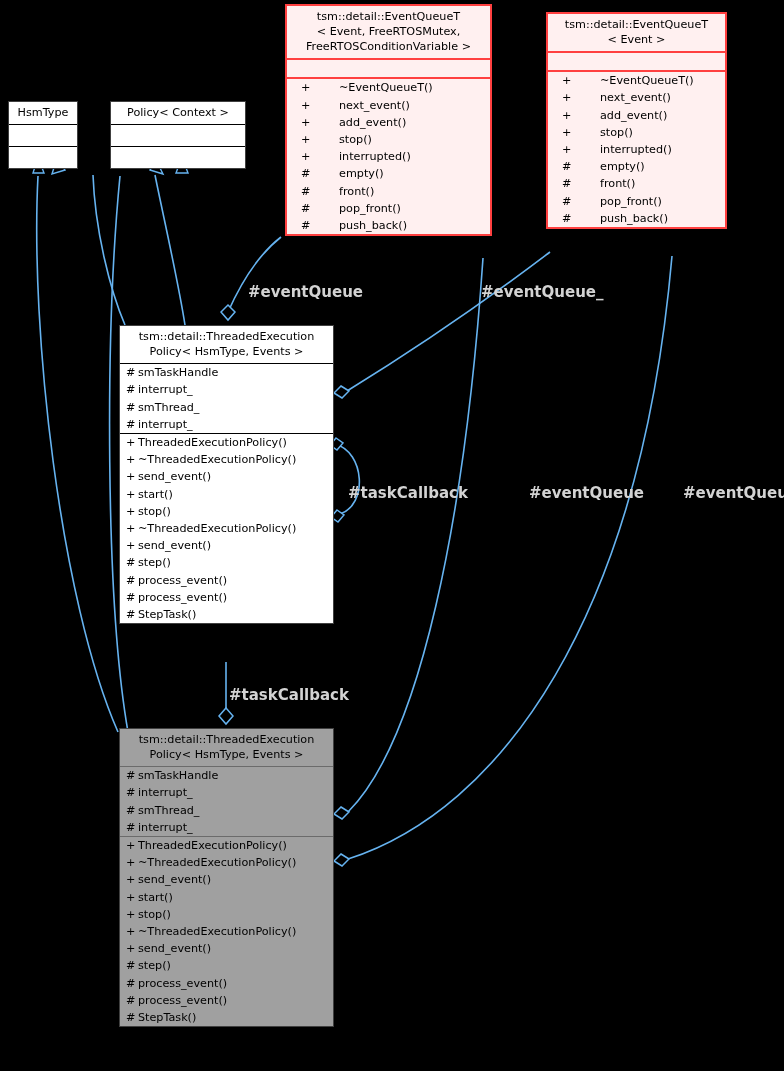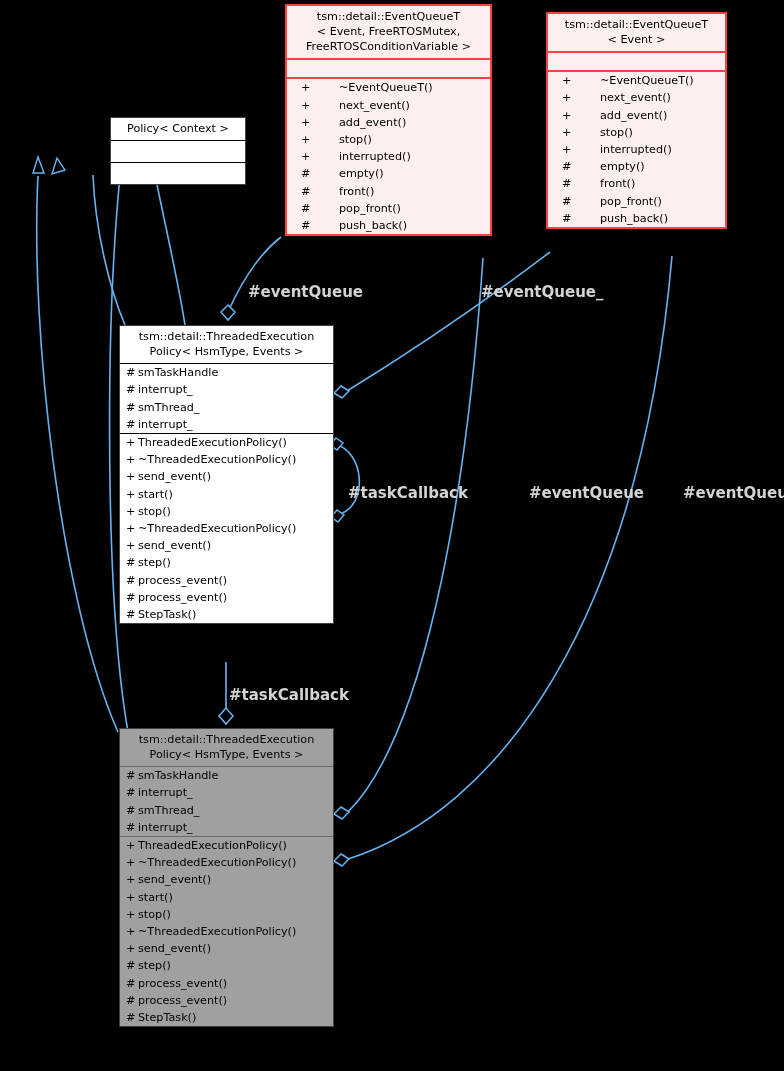--- a/index.html
+++ b/index.html
@@ -107,22 +107,27 @@
       <polygon points="228,305 235,312 228,320 221,312"></polygon>
       <polygon points="341,386 349,391 342,398 334,393"></polygon>
       <polygon points="336,438 343,443 337,450 330,445"></polygon>
       <polygon points="337,510 344,515 338,522 331,517"></polygon>
       <polygon points="341,807 349,812 342,819 334,814"></polygon>
       <polygon points="341,854 349,859 342,866 334,861"></polygon>
       <polygon points="226,708 233,716 226,724 219,716"></polygon>
     </g>
   </svg>
 
-
-  <div class="node plain tiny-node" style="left:110px; top:101px; width:136px;margin-top:16px;">
+  <div class="node plain tiny-node" style="left:8px; top:101px; width:70px;">
+    <div class="title">HsmType</div>
+    <div class="sect blank"></div>
+    <div class="sect blank"></div>
+  </div>
+
+  <div class="node plain tiny-node" style="left:110px; top:101px; width:136px;">
     <div class="title">Policy&lt; Context &gt;</div>
     <div class="sect blank"></div>
     <div class="sect blank"></div>
   </div>
 
   <div class="node hilite" style="left:285px; top:4px; width:207px;">
     <div class="title">tsm::detail::EventQueueT
 &lt; Event, FreeRTOSMutex,
  FreeRTOSConditionVariable &gt;</div>
     <div class="sect blank" style="height:17px;"></div>

